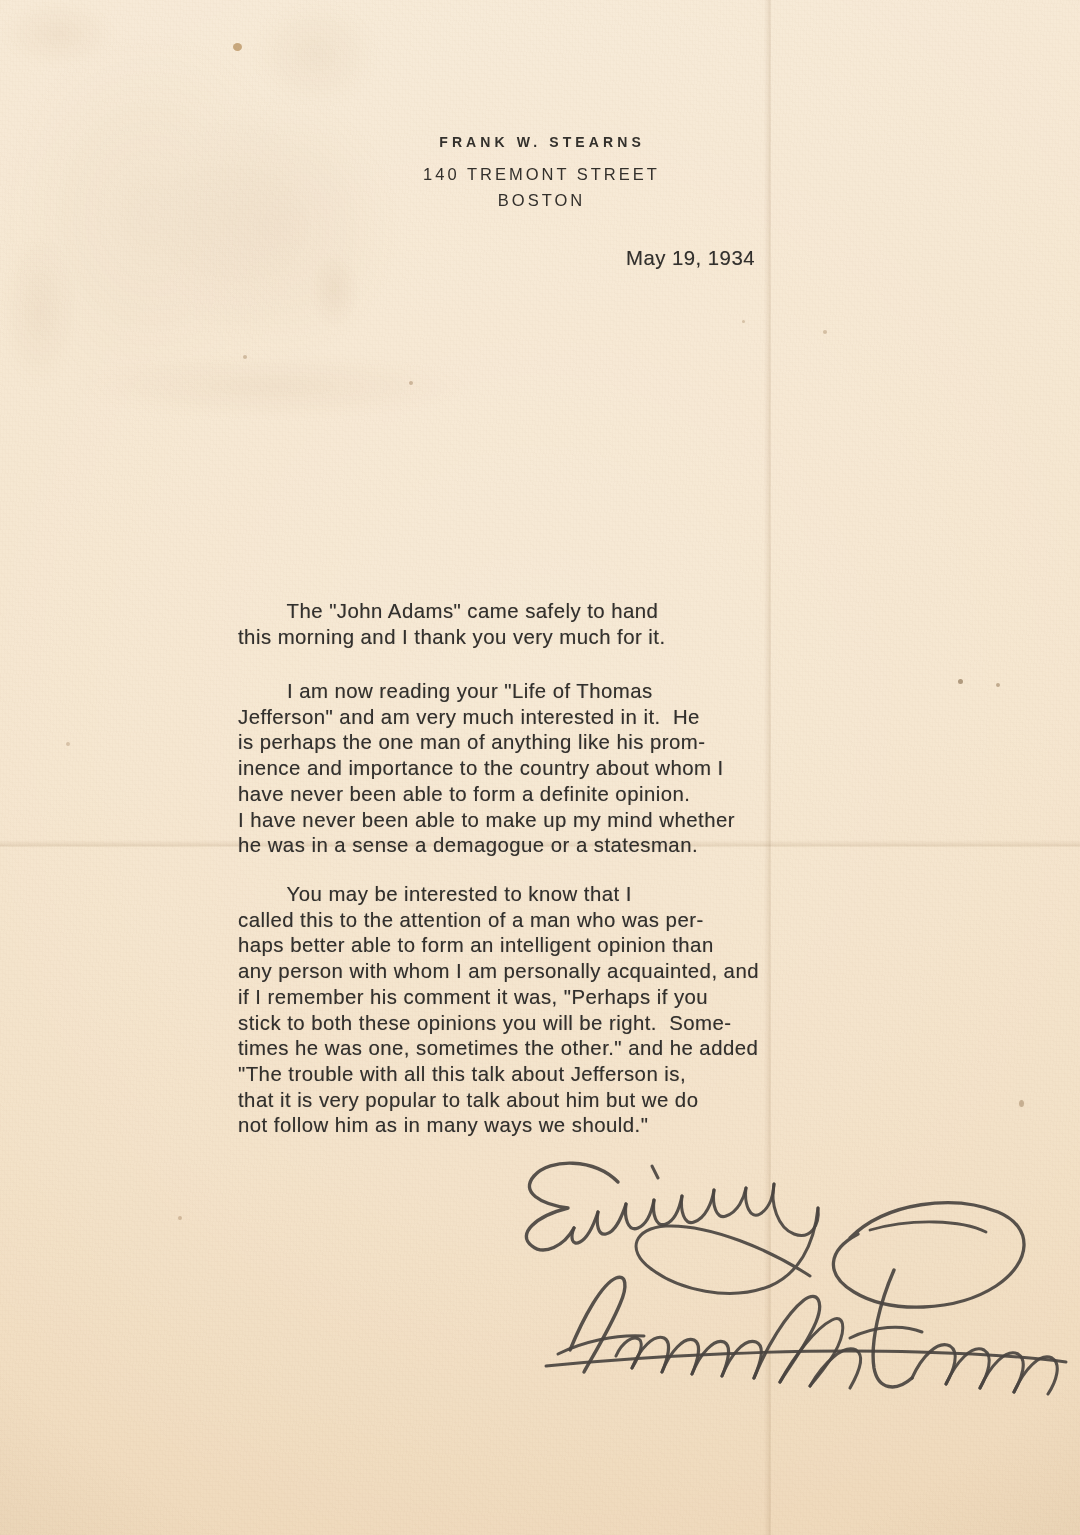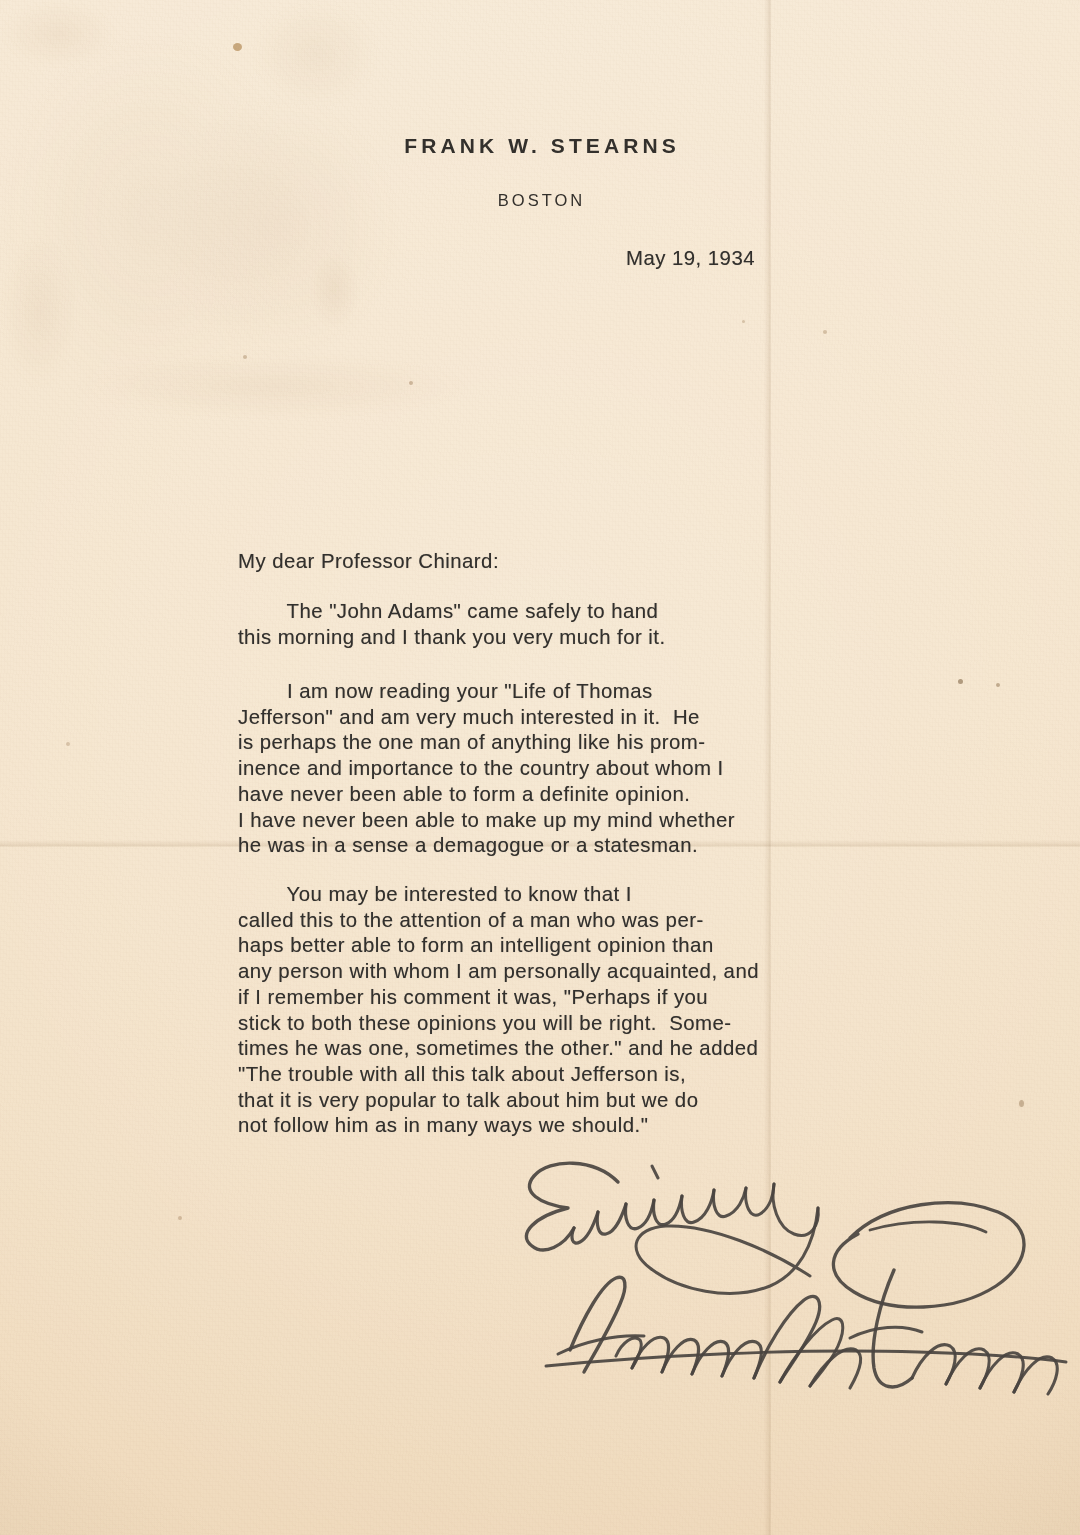--- a/index.html
+++ b/index.html
@@ -111,21 +111,21 @@
   
   .letterhead {
     position: absolute;
     left: 0; right: 0;
     text-align: center;
     color: #33302c;
     font-family: "Liberation Sans", "DejaVu Sans", sans-serif;
   }
   .lh-name {
     top: 134px;
-    font-size: 21px;
+    font-size: 14px;
     font-weight: 700;
     letter-spacing: 4.1px;
     text-indent: 4.1px;
   }
   .lh-street {
     top: 165px;
     font-size: 16.5px;
     font-weight: 500;
     letter-spacing: 3.0px;
     text-indent: 3.0px;
@@ -191,24 +191,24 @@
   <div class="spot" style="left:996px; top:683px; width:4px;  height:4px;  background:#8a7150; opacity:.45;"></div>
   <div class="spot" style="left:1019px;top:1100px;width:5px;  height:7px;  background:#8d7352; opacity:.40;"></div>
   <div class="spot" style="left:409px; top:381px; width:4px;  height:4px;  background:#9a7f5c; opacity:.42;"></div>
   <div class="spot" style="left:243px; top:355px; width:4px;  height:4px;  background:#9a7f5c; opacity:.38;"></div>
   <div class="spot" style="left:823px; top:330px; width:4px;  height:4px;  background:#9c815e; opacity:.36;"></div>
   <div class="spot" style="left:742px; top:320px; width:3px;  height:3px;  background:#9c815e; opacity:.34;"></div>
   <div class="spot" style="left:178px; top:1216px;width:4px;  height:4px;  background:#96795a; opacity:.34;"></div>
   <div class="spot" style="left:66px;  top:742px; width:4px;  height:4px;  background:#96795a; opacity:.30;"></div>
 
   <div class="letterhead lh-name">FRANK W. STEARNS</div>
+  <div class="letterhead lh-street">140 TREMONT STREET</div>
   <div class="letterhead lh-city">BOSTON</div>
 
   <div class="tw date">May 19, 1934</div>
-  <div class="tw salutation">My dear Professor Chinard:</div>
   <div class="tw para1">        The "John Adams" came safely to hand
 this morning and I thank you very much for it.</div>
   <div class="tw para3">        You may be interested to know that I
 called this to the attention of a man who was per-
 haps better able to form an intelligent opinion than
 any person with whom I am personally acquainted, and
 if I remember his comment it was, "Perhaps if you
 stick to both these opinions you will be right.  Some-
 times he was one, sometimes the other." and he added
 "The trouble with all this talk about Jefferson is,

